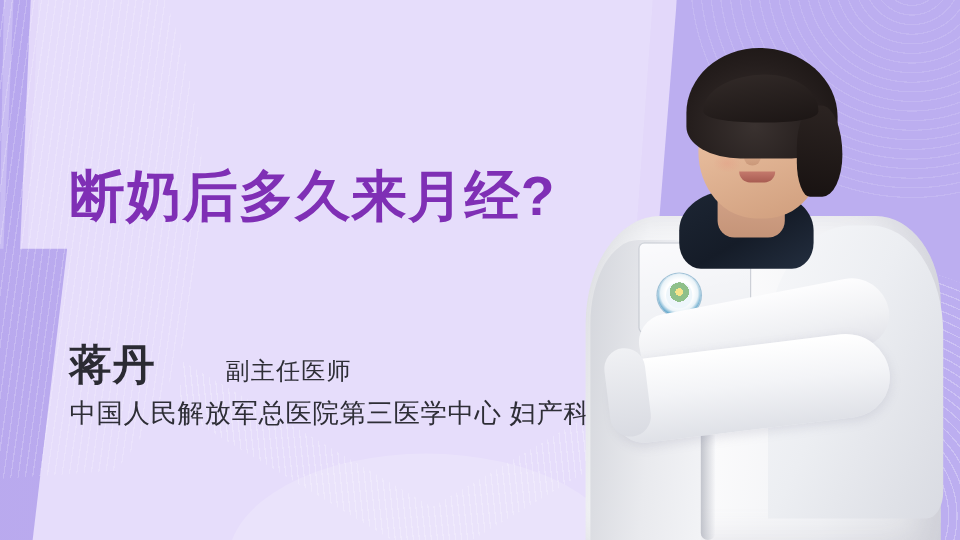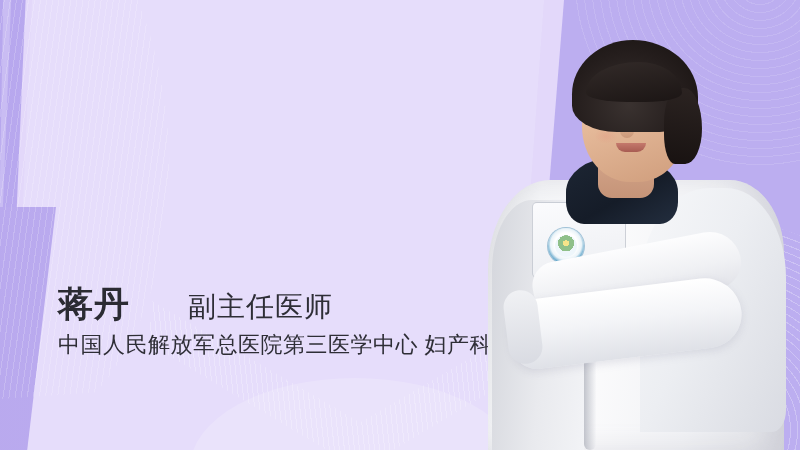--- a/index.html
+++ b/index.html
@@ -163,21 +163,21 @@
     align-items: baseline;
     white-space: nowrap;
   }
   .doctor-name {
     font-size: 35px;
     font-weight: 700;
     color: #2b2b33;
     letter-spacing: 1px;
   }
   .doctor-title {
-    font-size: 28px;
+    font-size: 20px;
     font-weight: 400;
     color: #2e2e36;
     margin-left: 58px;
     letter-spacing: 1px;
   }
 
   .affiliation {
     position: absolute;
     left: 58px;
     top: 330px;
@@ -423,20 +423,21 @@
   <div class="bg-wedge-light2"></div>
   <div class="bg-left-band"></div>
   <div class="bg-left-streak"></div>
   <div class="bg-lower-left"></div>
   <div class="tex-lines-tl"></div>
   <div class="tex-v"></div>
   <div class="tex-swoosh"></div>
   <div class="tex-ripple"></div>
   <div class="tex-ripple-tr"></div>
 
+  <div class="headline">断奶后多久来月经?</div>
 
   <div class="credit-row">
     <span class="doctor-name">蒋丹</span>
     <span class="doctor-title">副主任医师</span>
   </div>
 
   <div class="affiliation">中国人民解放军总医院第三医学中心 妇产科</div>
 
   <div class="person">
     <div class="coat"></div>

